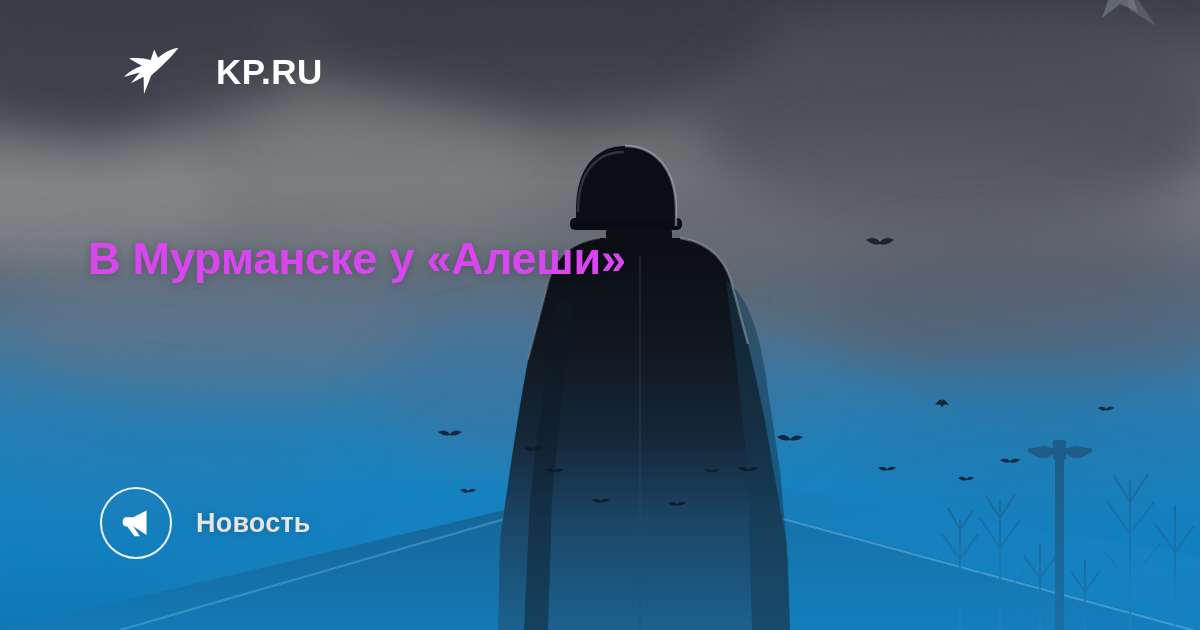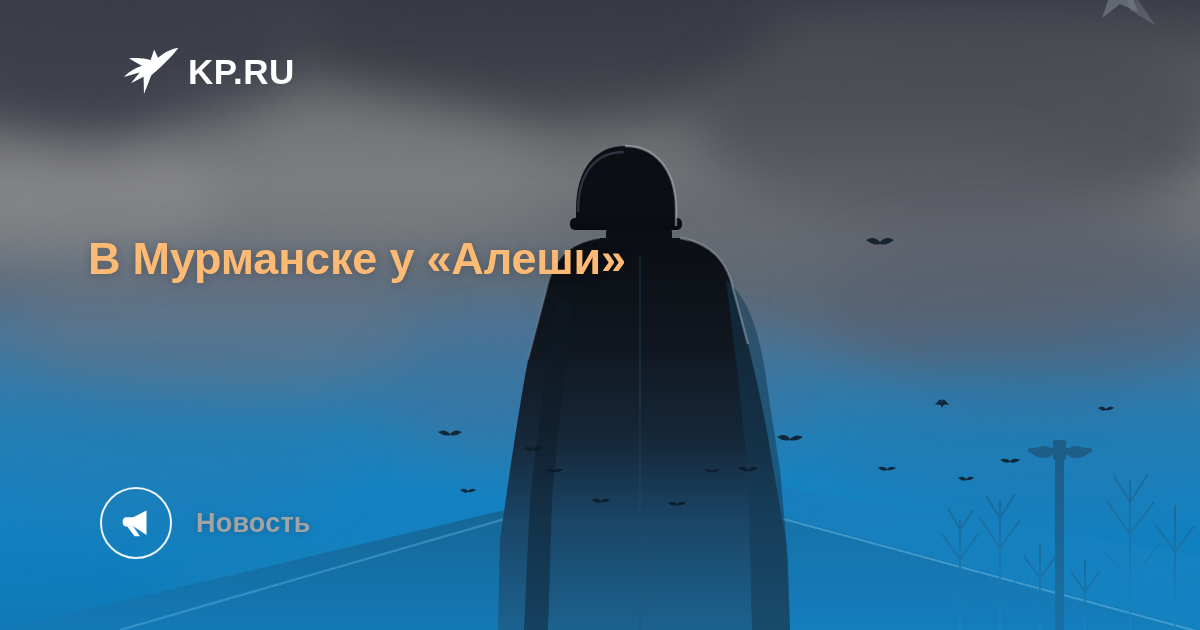--- a/index.html
+++ b/index.html
@@ -78,41 +78,41 @@
     width: 1200px; height: 630px;
     pointer-events: none;
   }
 
   
   .logo {
     position: absolute;
     left: 114px; top: 38px;
     display: flex;
     align-items: center;
-    gap: 8px;
+    gap: 36px;
     z-index: 12;
   }
   .logo-mark { width: 66px; height: 66px; display:block; }
   .logo-word {
     color: #ffffff;
     font-size: 35px;
     font-weight: 700;
     letter-spacing: .5px;
     line-height: 1;
     white-space: nowrap;
   }
 
   
   .headline {
     position: absolute;
     left: 88px;
     top: 228px;
     width: 1020px;
     z-index: 12;
-    color: #fdba74;
+    color: #d946ef;
     font-size: 45px;
     font-weight: 700;
     line-height: 61px;
     letter-spacing: -0.2px;
     text-shadow: 0 1px 10px rgba(0,0,0,.22);
   }
   .headline .ln { display:block; white-space: nowrap; }
 
   
   .badge {
@@ -128,21 +128,21 @@
     width: 72px; height: 72px;
     border: 2px solid rgba(255,255,255,.92);
     border-radius: 50%;
     display: flex;
     align-items: center;
     justify-content: center;
     flex: 0 0 auto;
   }
   .badge-circle svg { display:block; }
   .badge-label {
-    color: #a3a3a3;
+    color: #e5e5e5;
     font-size: 27px;
     font-weight: 700;
     letter-spacing: .2px;
     white-space: nowrap;
     text-shadow: 0 1px 6px rgba(0,0,0,.2);
   }
 </style>
 </head>
 <body>
 

